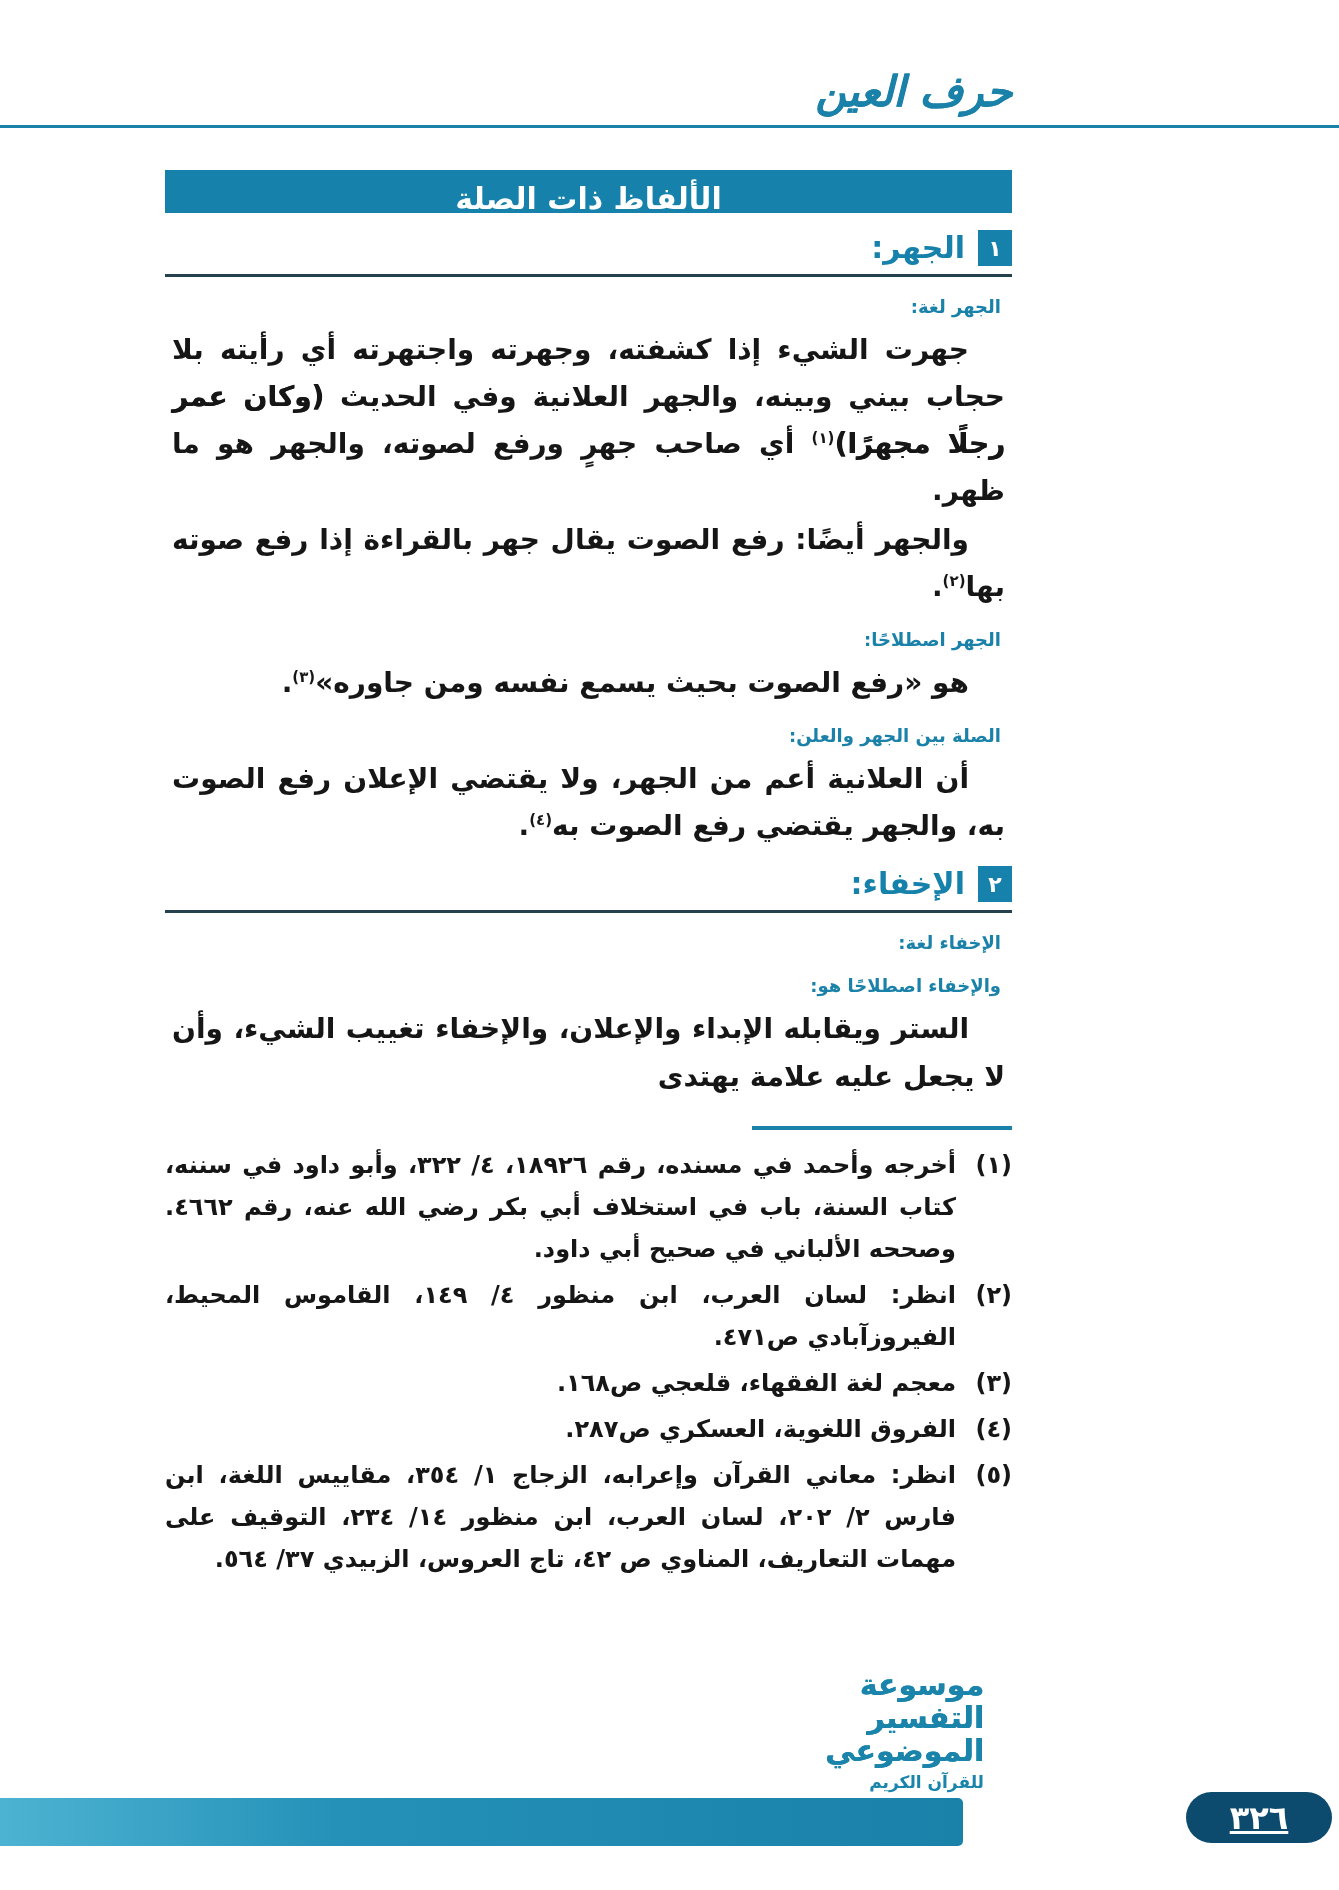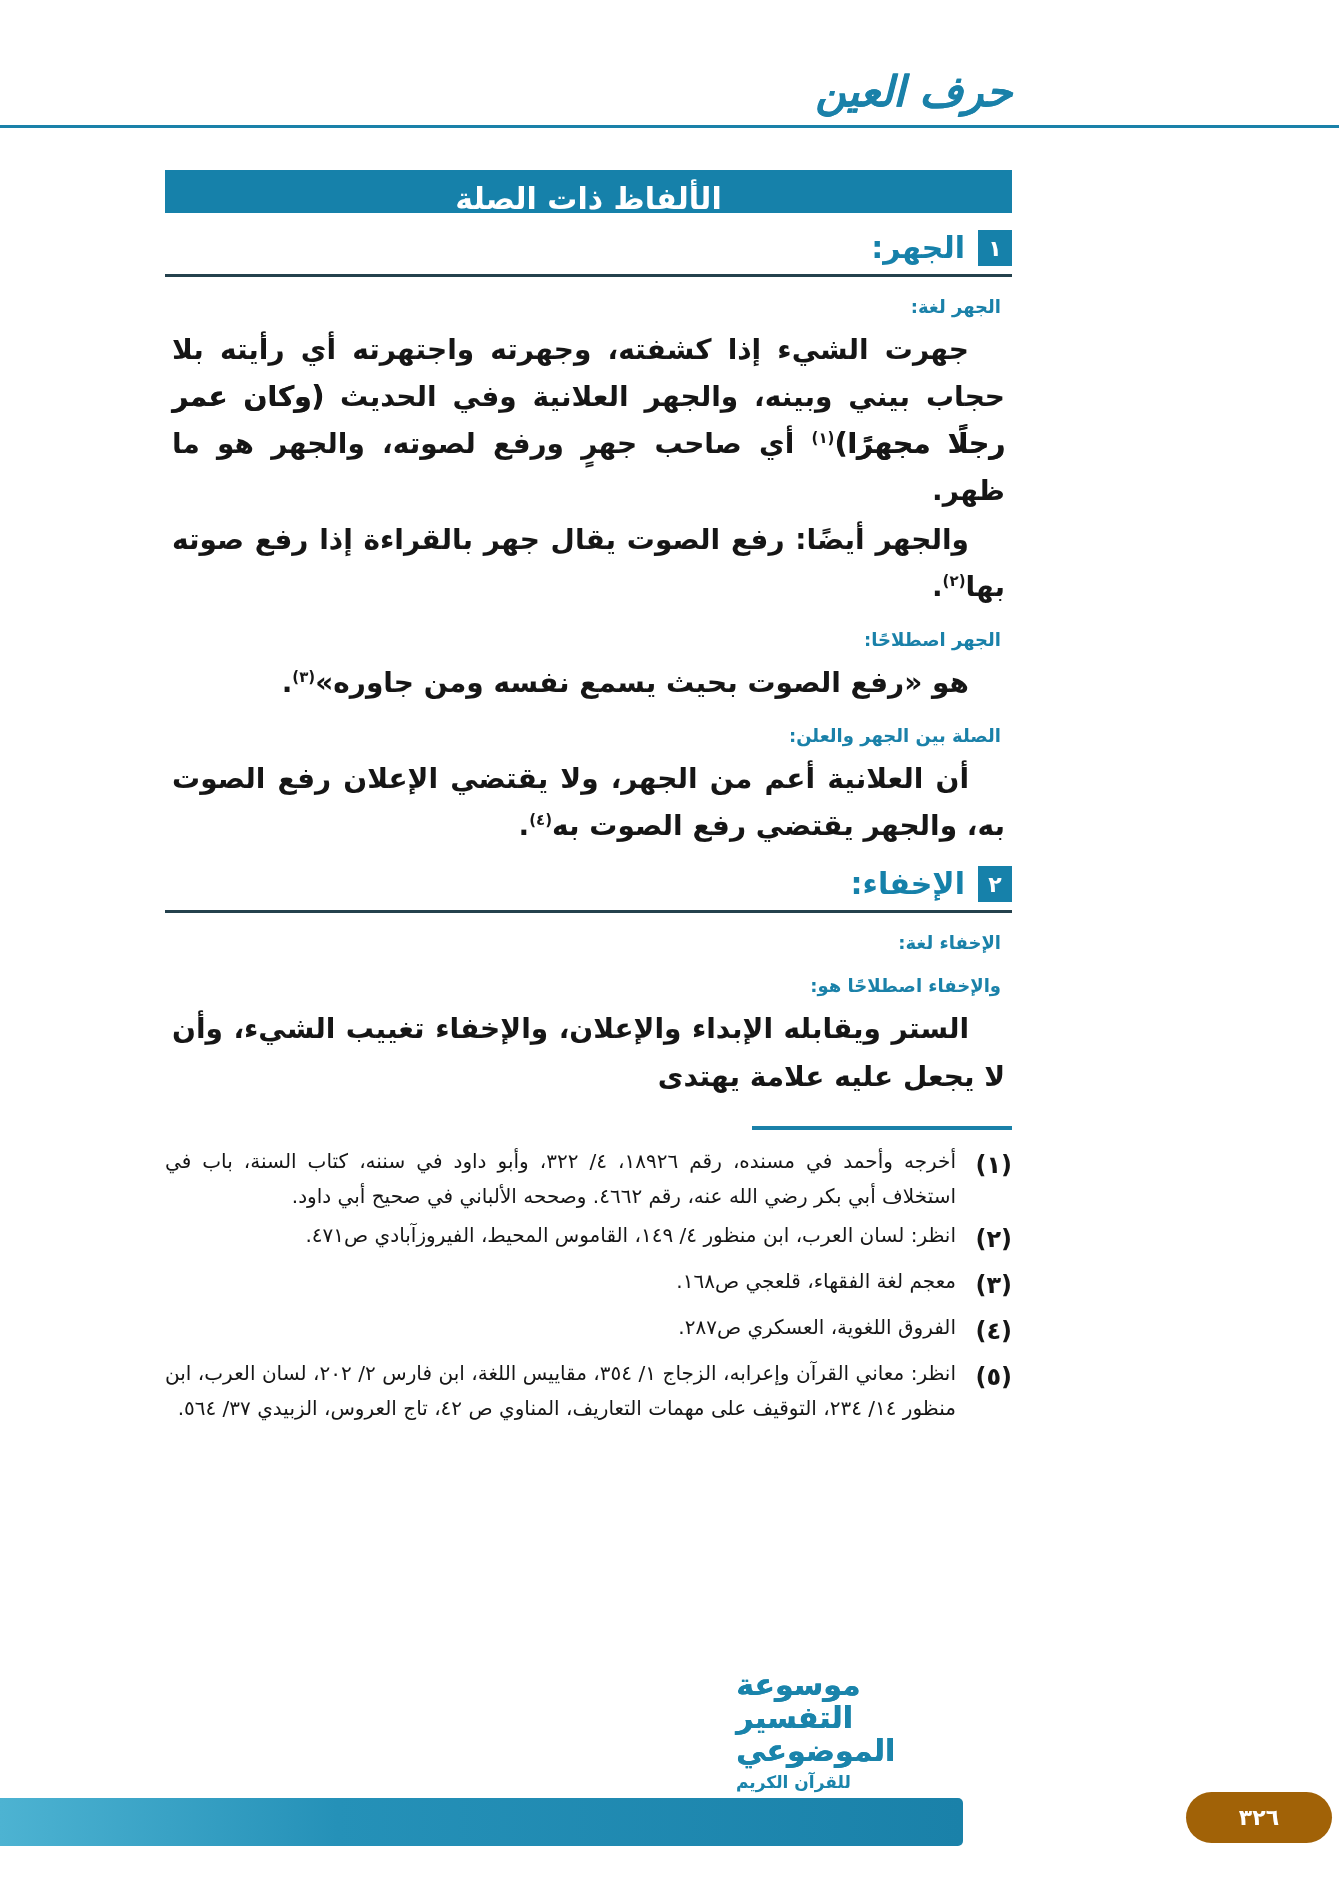--- a/index.html
+++ b/index.html
@@ -74,48 +74,48 @@
     border-top:4px solid #1a81a9;
     margin:0 0 14px auto;  
   }
   .footnote { display:flex; align-items:flex-start; margin-bottom:4px; }
   .fn-marker {
     flex:0 0 56px;
     font-size:24px; font-weight:700; line-height:1.75;
   }
   .fn-text {
     flex:1;
-    font-size:20px; font-weight:400; line-height:1.75;
+    font-size:24px; font-weight:700; line-height:1.75;
     text-align:justify;
   }
 
   
   .publisher-logo {
-    position:absolute; left:736px; top:1668px; width:222px;
-    text-align:left; color:#1a84ab;
+    position:absolute; left:762px; top:1668px; width:222px;
+    text-align:right; color:#1a84ab;
   }
   .logo-main {
     font-size:30px; font-weight:700; line-height:1.1;
     text-shadow:0.5px 0 0 #1a84ab;
   }
   .logo-sub { font-size:17px; font-weight:700; margin-top:5px; }
 
   .footer-bar {
     position:absolute; left:0; top:1798px;
     width:963px; height:48px;
     background:linear-gradient(90deg,#4db3d2 0%, #2591b8 35%, #1a81a9 100%);
     border-radius:0 5px 5px 0;
   }
   .page-badge {
     position:absolute; left:1186px; top:1792px;
     width:146px; height:51px;
-    background:#a16207; color:#ffffff;
+    background:#0c4a6e; color:#ffffff;
     border-radius:26px;
     display:flex; align-items:center; justify-content:center;
-    font-size:22px; font-weight:700;
+    font-size:32px; font-weight:700;text-decoration:underline;
   }
 </style>
 </head>
 <body>
 
 <div class="page">
 
   <div class="chapter-row">
     <span class="chapter-calligraphy">حرف العين</span>
   </div>

